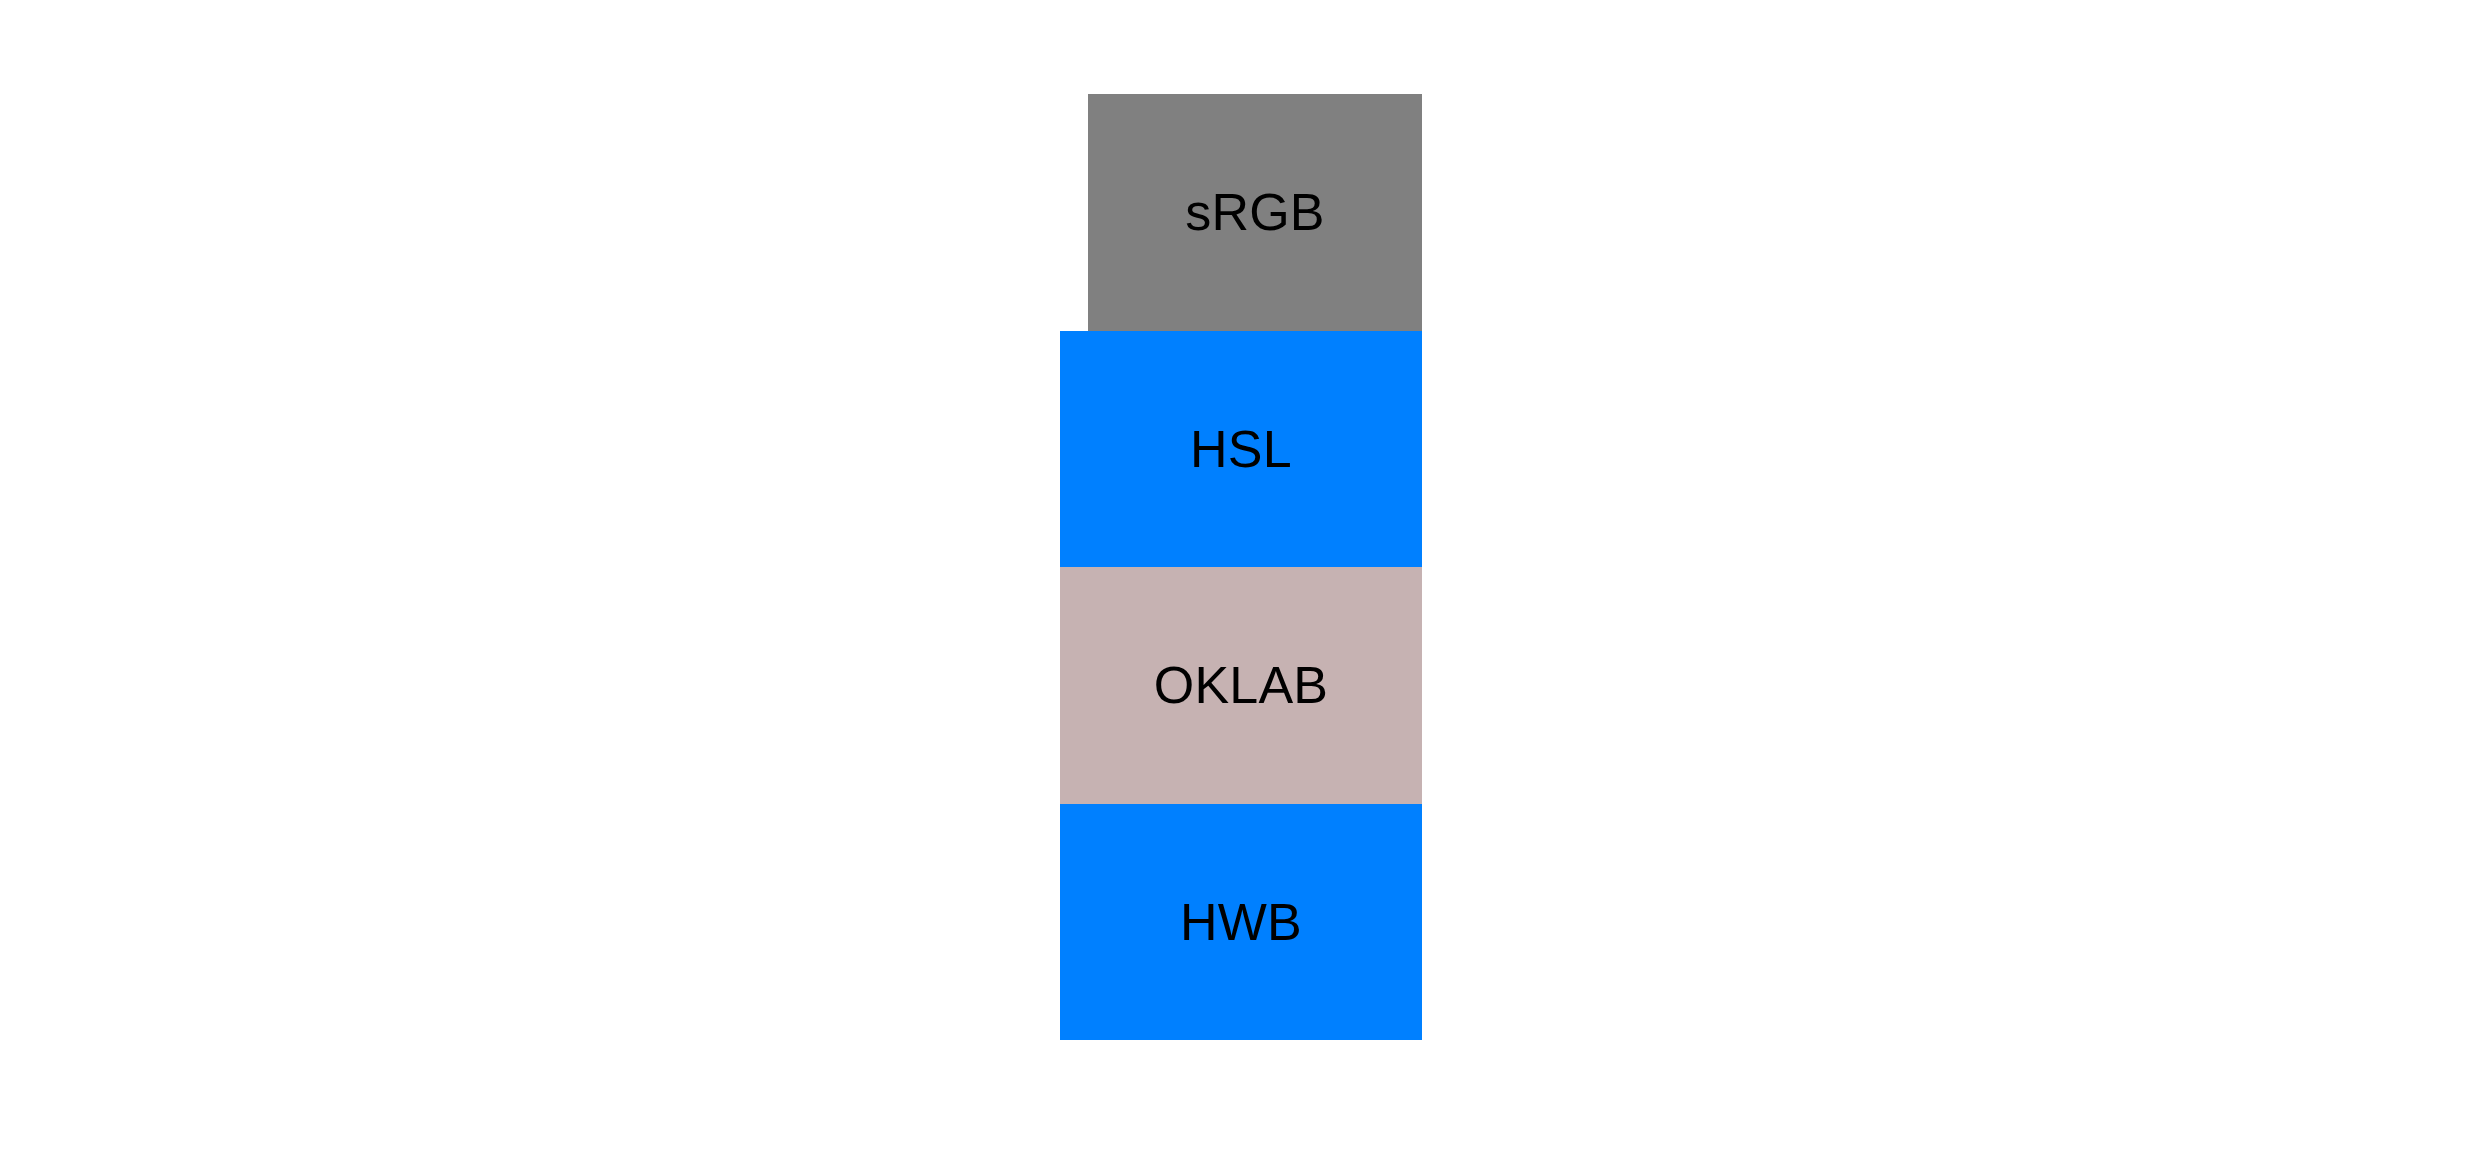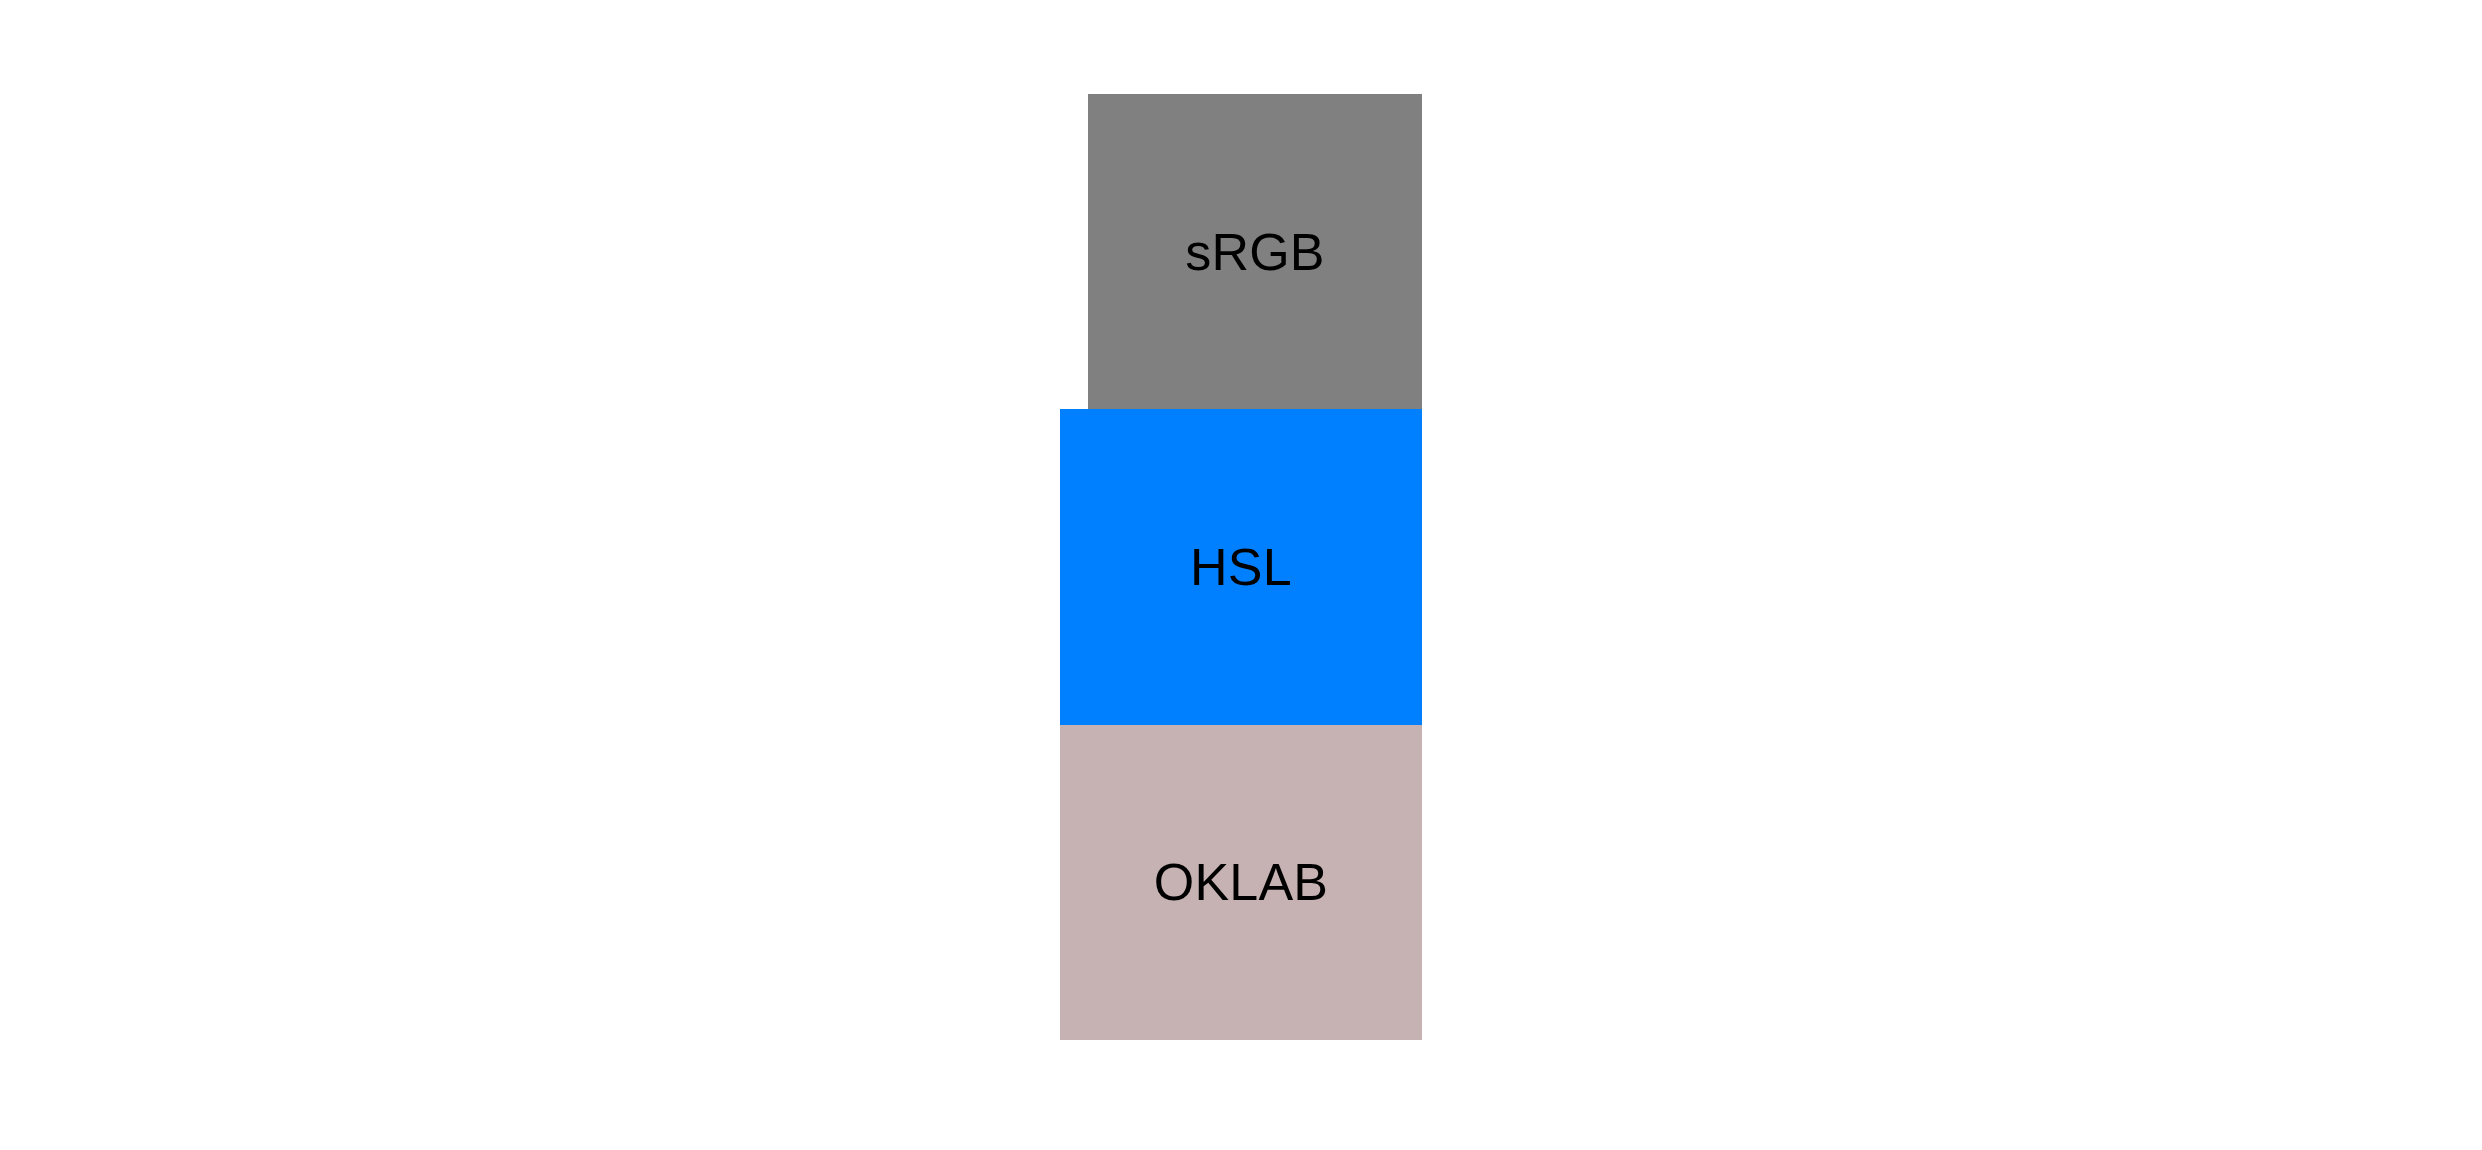--- a/index.html
+++ b/index.html
@@ -55,14 +55,17 @@
   </div>
 
   <div class="swatch" style="background-color: rgb(0, 128, 255);">
     <span class="swatch-label">HSL</span>
   </div>
 
   <div class="swatch" style="background-color: rgb(198, 178, 178);">
     <span class="swatch-label">OKLAB</span>
   </div>
 
+  <div class="swatch" style="background-color: rgb(0, 128, 255);">
+    <span class="swatch-label">HWB</span>
+  </div>
 
 </div>
 
 </body></html>

